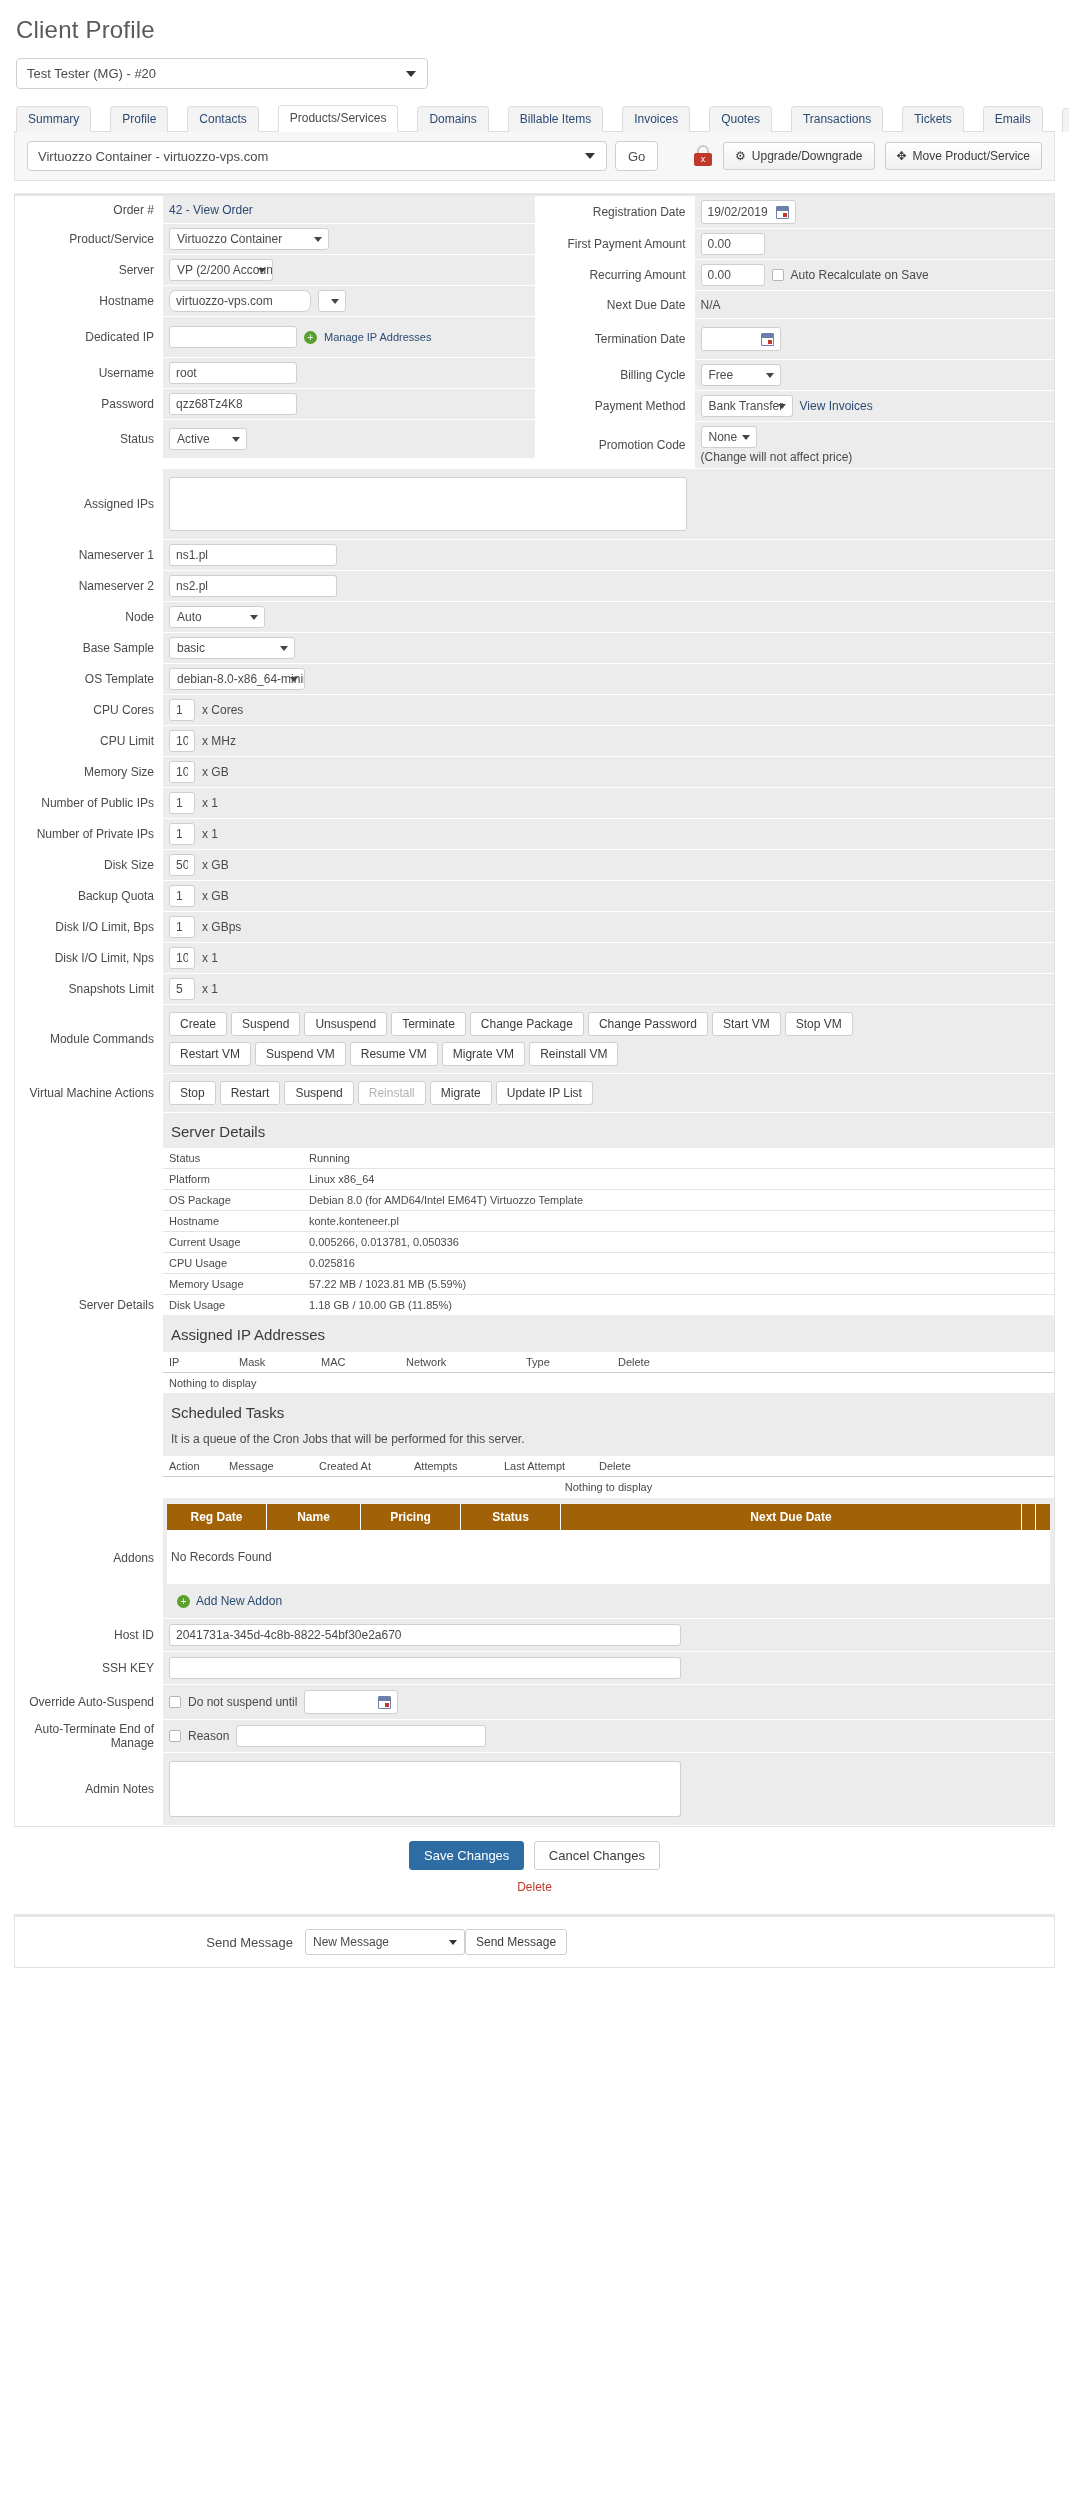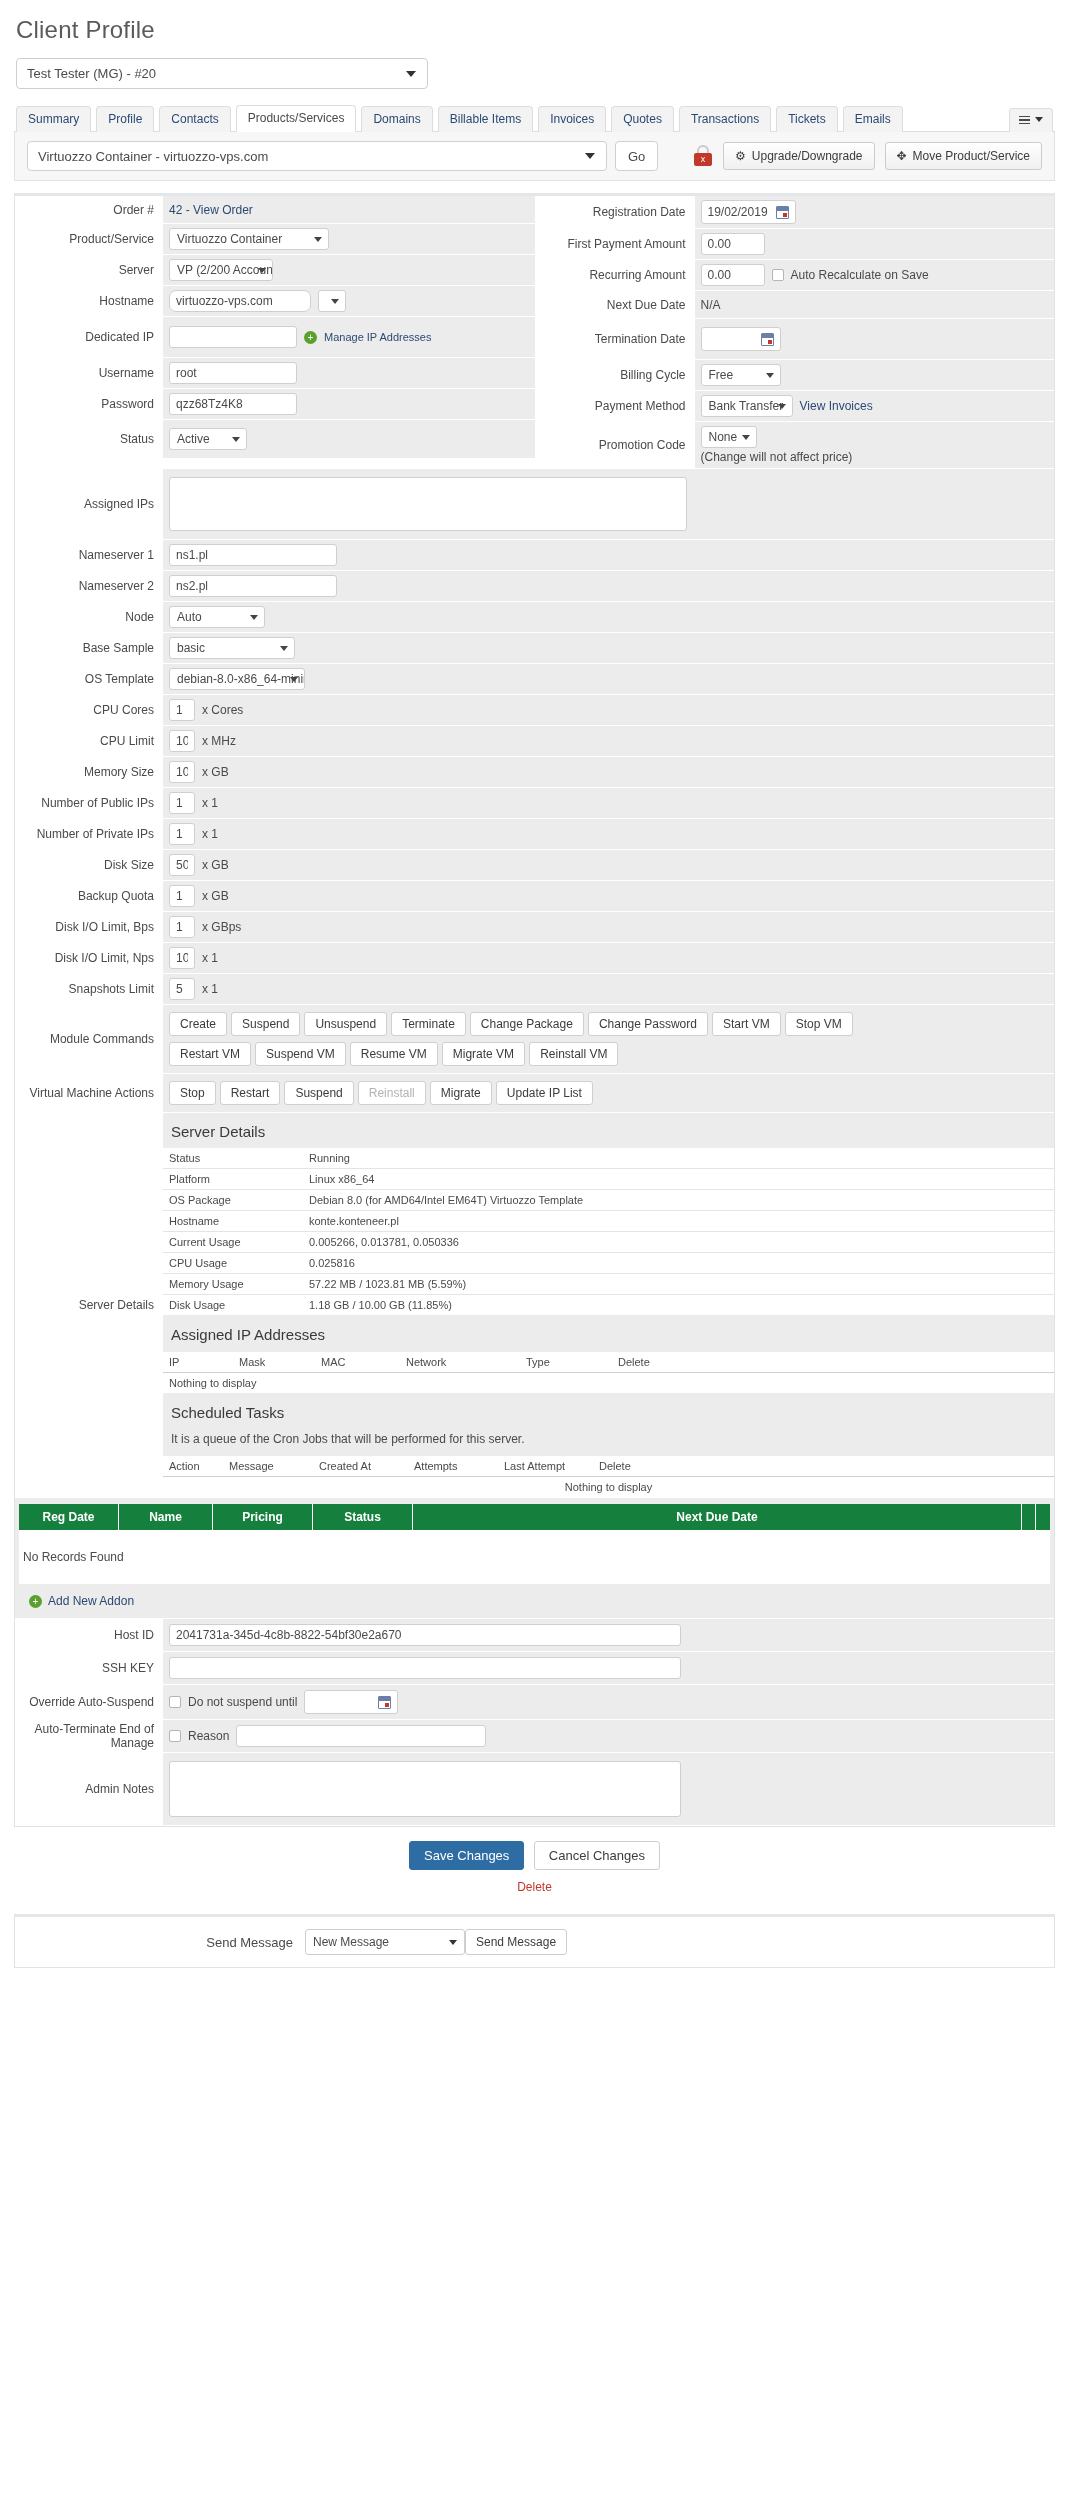--- a/index.html
+++ b/index.html
@@ -32,21 +32,21 @@
     font-size: 13px; color: #4b4b4b;
     position: relative;
   }
   .client-select .caret { position: absolute; right: 11px; }
   .caret { width: 0; height: 0; border-left: 5px solid transparent;
            border-right: 5px solid transparent; border-top: 6px solid #333; }
   .caret.sm { border-left-width: 4px; border-right-width: 4px; border-top-width: 5px; }
 
   
   .tabs {
-    display: flex; align-items: flex-end; gap: 5px;
+    display: flex; align-items: flex-end; gap: 19px;
     border-bottom: 1px solid #dddddd;
     padding: 0 2px;
     position: relative;
   }
   .tab {
     border: 1px solid #dddddd;
     border-bottom: none;
     border-radius: 4px 4px 0 0;
     background: #f3f3f3;
     padding: 5px 11px 6px 11px;
@@ -201,21 +201,21 @@
   .mini-table th {
     font-size: 11px; font-weight: 400; color: #4a4a4a; text-align: left;
     padding: 4px 6px; border-bottom: 1px solid #cfcfcf;
   }
   .mini-table td {
     font-size: 11px; color: #4a4a4a; padding: 4px 6px;
   }
   .center { text-align: center; }
 
   
-  .addons-head { display: flex; background: #15803d; }
+  .addons-head { display: flex; background: #a16207; }
   .addons-head div {
     color: #fff; font-size: 12px; font-weight: bold; text-align: center;
     padding: 6px 4px; border-right: 1px solid #ffffff;
   }
   .addons-body { background: #fff; font-size: 12px; color: #4a4a4a; padding: 20px 4px; }
   .addlink { display: flex; align-items: center; gap: 6px; font-size: 12px;
              color: #2b4a73; padding: 10px 4px 10px 10px; background:#ececec; }
   .plus {
     width: 13px; height: 13px; border-radius: 50%;
     background: #5aa02c; color: #fff; font-size: 10px; line-height: 13px;
@@ -700,20 +700,21 @@
             <tr>
                   <td colspan="6" class="center">Nothing to display</td>
                 </tr>
           </tbody>
             </table>
         </div>
       </div>
     </div>
 
     <div class="frow full" style="align-items:stretch">
+      <div class="flabel" style="align-items:center">Addons</div>
       <div class="fval" style="flex-direction:column;align-items:stretch;padding:6px 4px 0 4px;gap:0">
         <div class="addons-head">
           <div style="width:100px">Reg Date</div>
           <div style="width:94px">Name</div>
           <div style="width:100px">Pricing</div>
           <div style="width:100px">Status</div>
           <div style="flex:1">Next Due Date</div>
           <div style="width:14px"></div>
           <div style="width:14px;border-right:none"></div>
         </div>

